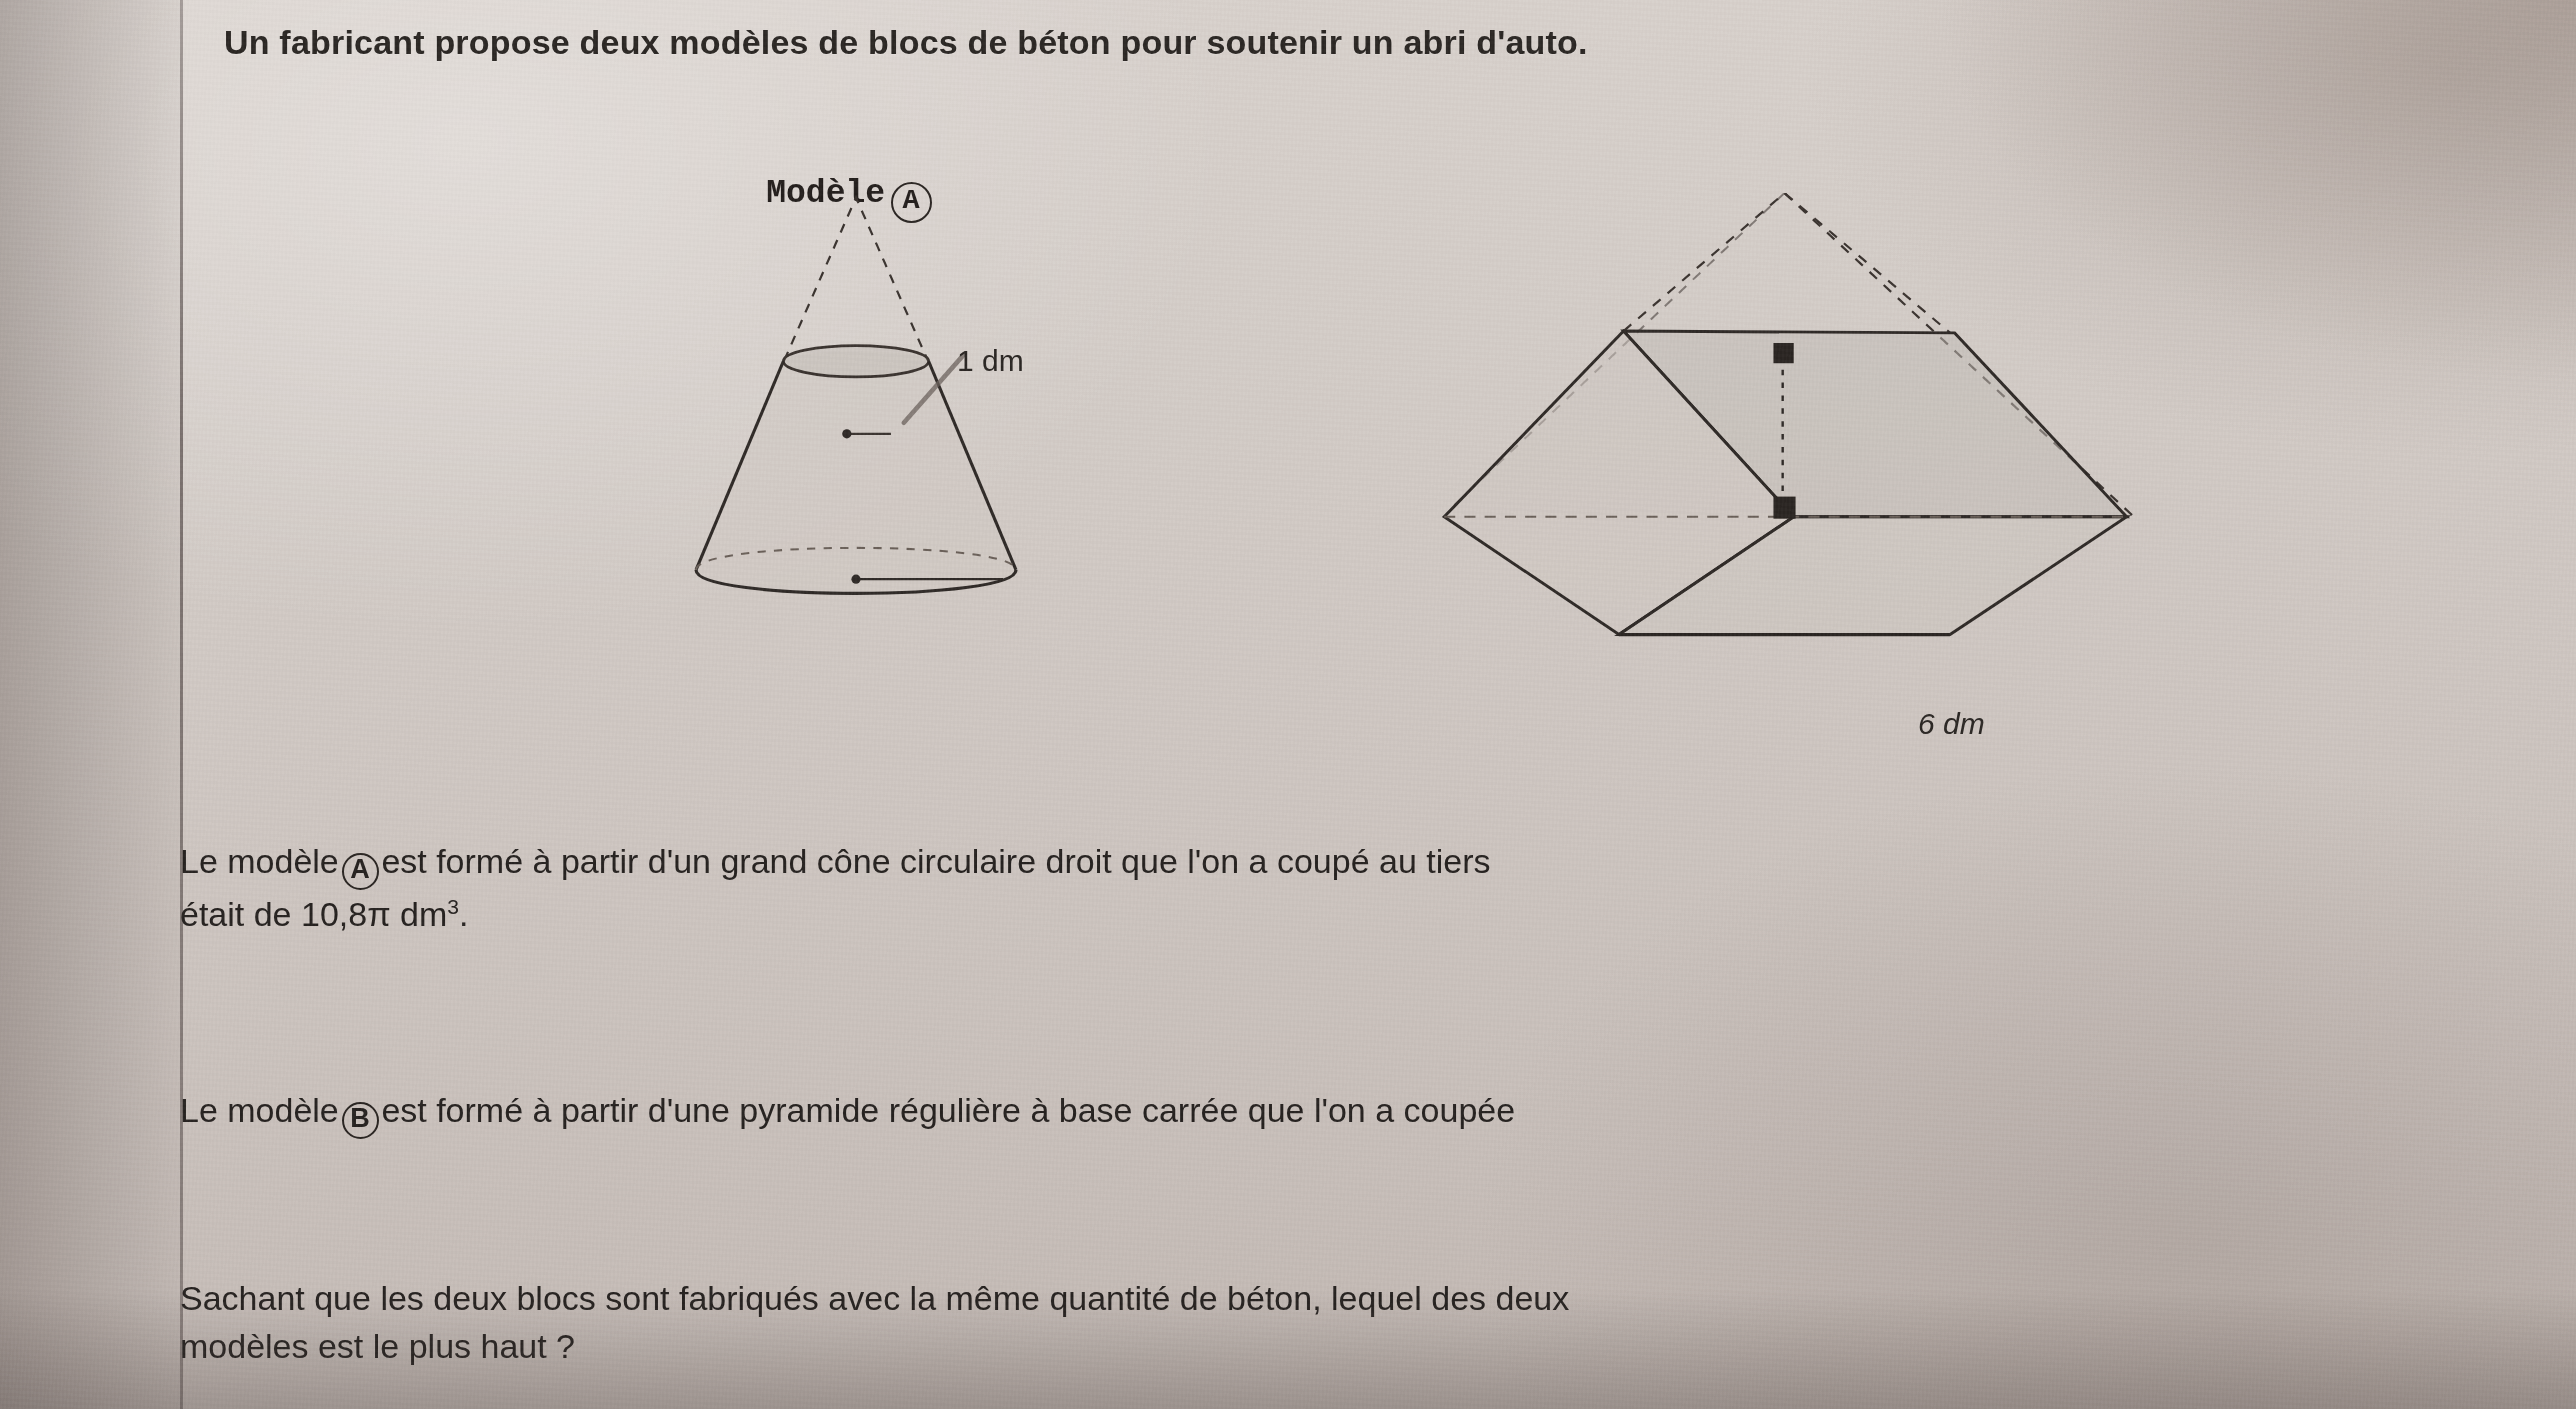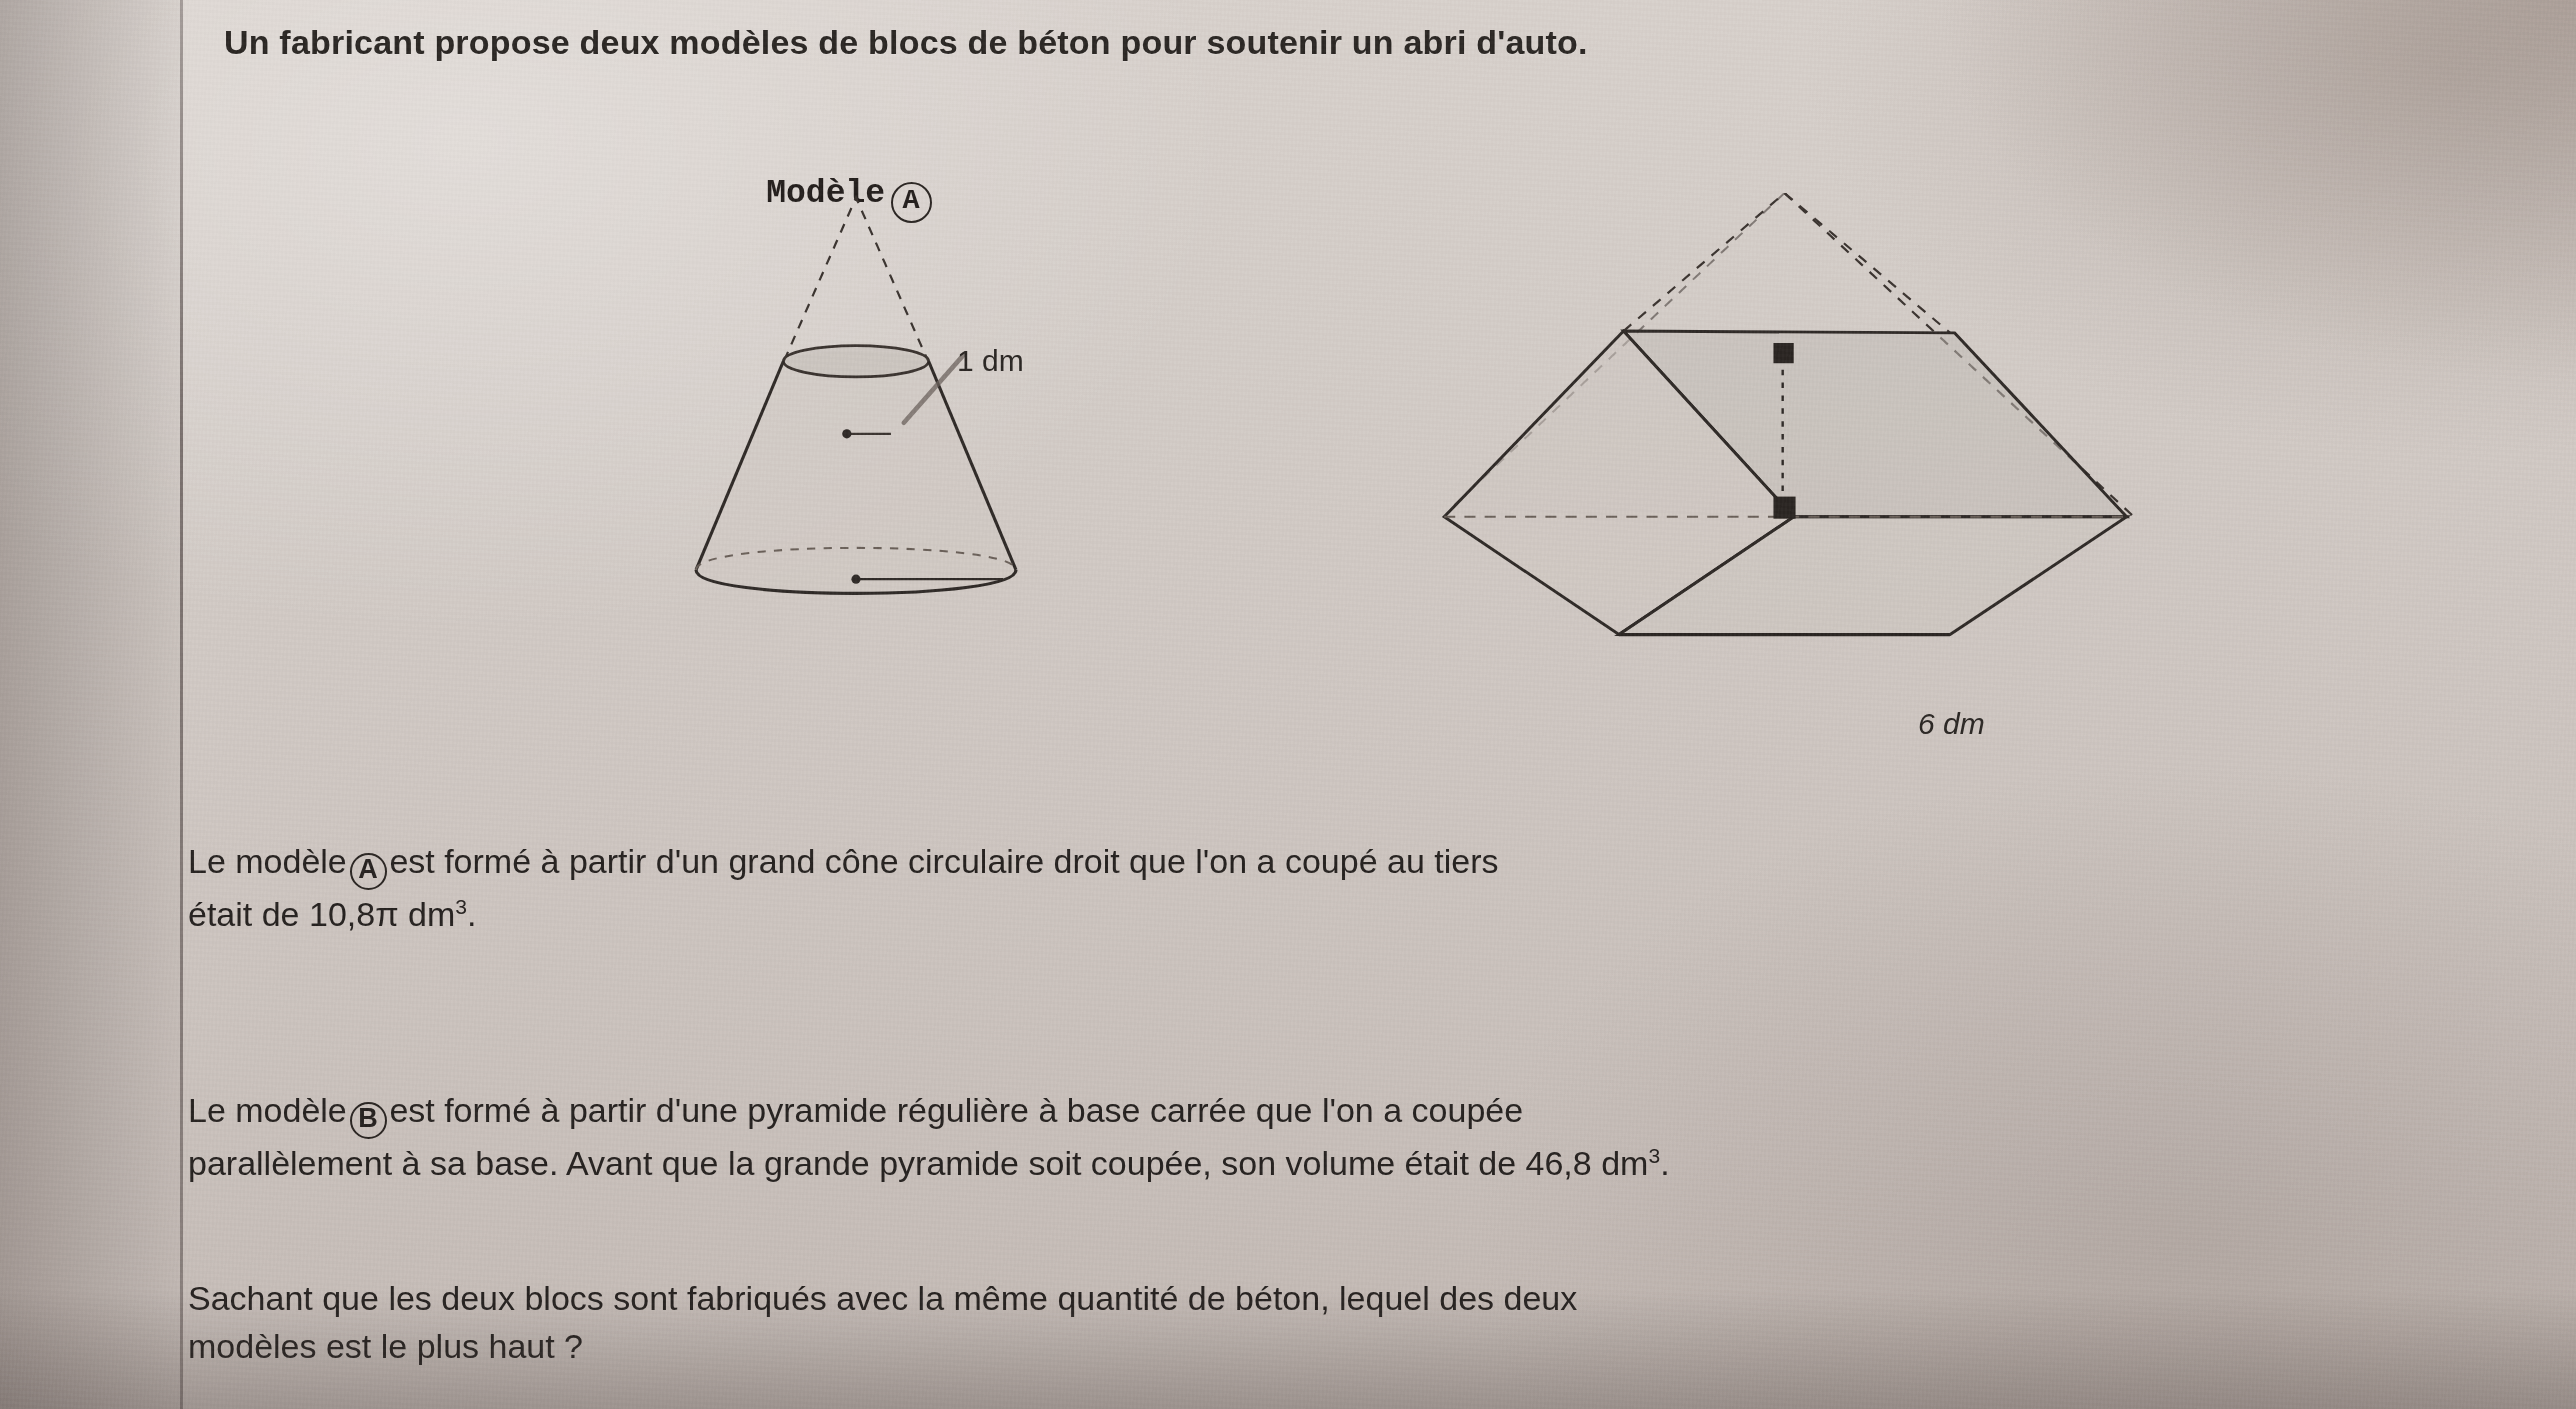--- a/index.html
+++ b/index.html
@@ -121,21 +121,20 @@
   }
   #dimA { left: 957px; top: 344px; }
   #dimB { left: 1918px; top: 707px; font-style: italic; }
 
   .para {
     position: absolute;
     left: 180px;
     font-size: 34px;
     color: #262220;
     line-height: 1.42;
-    margin-left: 8px;
   }
   #p1 { top: 837px; left: 180px; width: 2254px; }
   #p2 { top: 1086px; left: 180px; width: 2392px; }
   #p3 { top: 1274px; left: 180px; width: 2300px; }
 
   .sup {
     font-size: 0.62em;
     vertical-align: super;
   }
 
@@ -229,23 +228,20 @@
     </span>
     <span class="line">
       <span>était de 10,8π dm</span><span class="sup">3</span><span>.</span>
     </span>
   </div>
 
   <div class="para" id="p2">
     <span class="line">
       <span>Le modèle</span><span class="circled-inline">B</span><span>est formé à partir d'une pyramide régulière à base carrée que l'on a coupée</span>
     </span>
-    <span class="line">
-      <span>parallèlement à sa base. Avant que la grande pyramide soit coupée, son volume était de 46,8 dm</span><span class="sup">3</span><span>.</span>
-    </span>
   </div>
 
   <div class="para" id="p3">
     <span class="line">Sachant que les deux blocs sont fabriqués avec la même quantité de béton, lequel des deux</span>
     <span class="line">modèles est le plus haut ?</span>
   </div>
 
   <div id="top-right-shade"></div>
   <div id="bottom-shade"></div>
   <div id="grain"></div>

